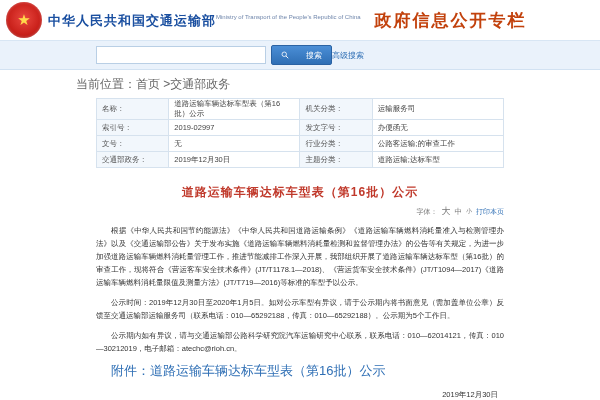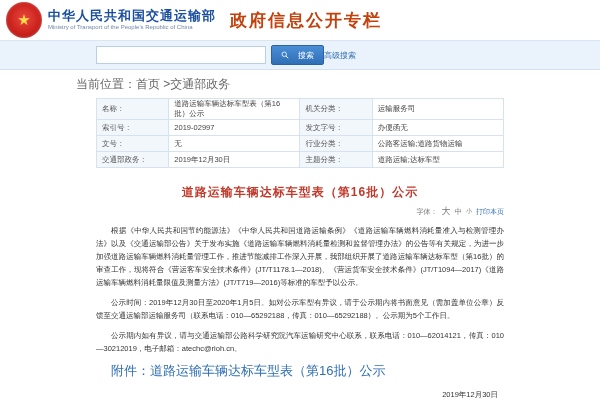--- a/index.html
+++ b/index.html
@@ -19,21 +19,21 @@
   .emblem{
     width:36px;height:36px;border-radius:50%;
     background:radial-gradient(circle at 50% 45%, #e8473f 0%, #c9201a 60%, #8d0f0b 100%);
     position:relative;flex:0 0 auto;margin-right:6px;
     box-shadow:inset 0 0 3px rgba(255,255,255,.4);
   }
   .emblem:after{
     content:"★";color:#ffd94a;font-size:15px;line-height:36px;
     position:absolute;left:0;right:0;text-align:center;
   }
-  .mot-text{display:flex;flex-direction:column;justify-content:center;}
+  .mot-text{display:flex;flex-direction:row;justify-content:center;}
   .mot-cn{font-size:13px;font-weight:bold;color:#1a4fa0;letter-spacing:1px;line-height:15px;}
   .mot-en{font-size:6px;color:#6f86ab;line-height:9px;}
   .banner-title{
     margin-left:14px;font-size:17px;font-weight:bold;color:#c2410c;
     letter-spacing:2px;
   }
   .banner-wave{
     position:absolute;right:0;top:0;width:330px;height:40px;
     background:linear-gradient(100deg,rgba(255,255,255,0) 0%,rgba(205,225,245,.55) 45%,rgba(160,198,236,.75) 100%);
     clip-path:polygon(12% 100%,0 0,100% 0,100% 100%);
@@ -46,21 +46,21 @@
     border-bottom:1px solid #d2e2f2;display:flex;align-items:center;
     padding-left:96px;
   }
   .search-input{
     width:160px;height:16px;background:#fff;border:1px solid #b9cfe5;
     font-size:8px;color:#999;padding:0 4px;line-height:16px;
   }
   .search-btn{
     margin-left:5px;height:18px;padding:0 9px;border-radius:2px;
     background:linear-gradient(#4a8ed6,#2f6fb5);border:1px solid #2a62a3;
-    color:#fff;font-size:8px;display:flex;align-items:center;gap:9px;
+    color:#fff;font-size:8px;display:flex;align-items:center;gap:17px;
     cursor:pointer;
   }
   .search-btn svg{display:block;}
   .adv-link{font-size:8px;color:#2f6fb5;text-decoration:none;cursor:pointer;}
 
   
   .crumb{
     font-size:12px;color:#666;padding:6px 0 5px 76px;
   }
 
@@ -142,21 +142,21 @@
         <tr>
           <td class="k">索引号：</td>
           <td class="v">2019-02997</td>
           <td class="k">发文字号：</td>
           <td class="v">办便函无</td>
         </tr>
         <tr>
           <td class="k">文号：</td>
           <td class="v">无</td>
           <td class="k">行业分类：</td>
-          <td class="v">公路客运输;道路货物运输</td>
+          <td class="v">公路客运输;的审查工作</td>
         </tr>
         <tr>
           <td class="k">交通部政务：</td>
           <td class="v">2019年12月30日</td>
           <td class="k">主题分类：</td>
           <td class="v">道路运输;达标车型</td>
         </tr>
       </tbody>
     </table>
   </div>

